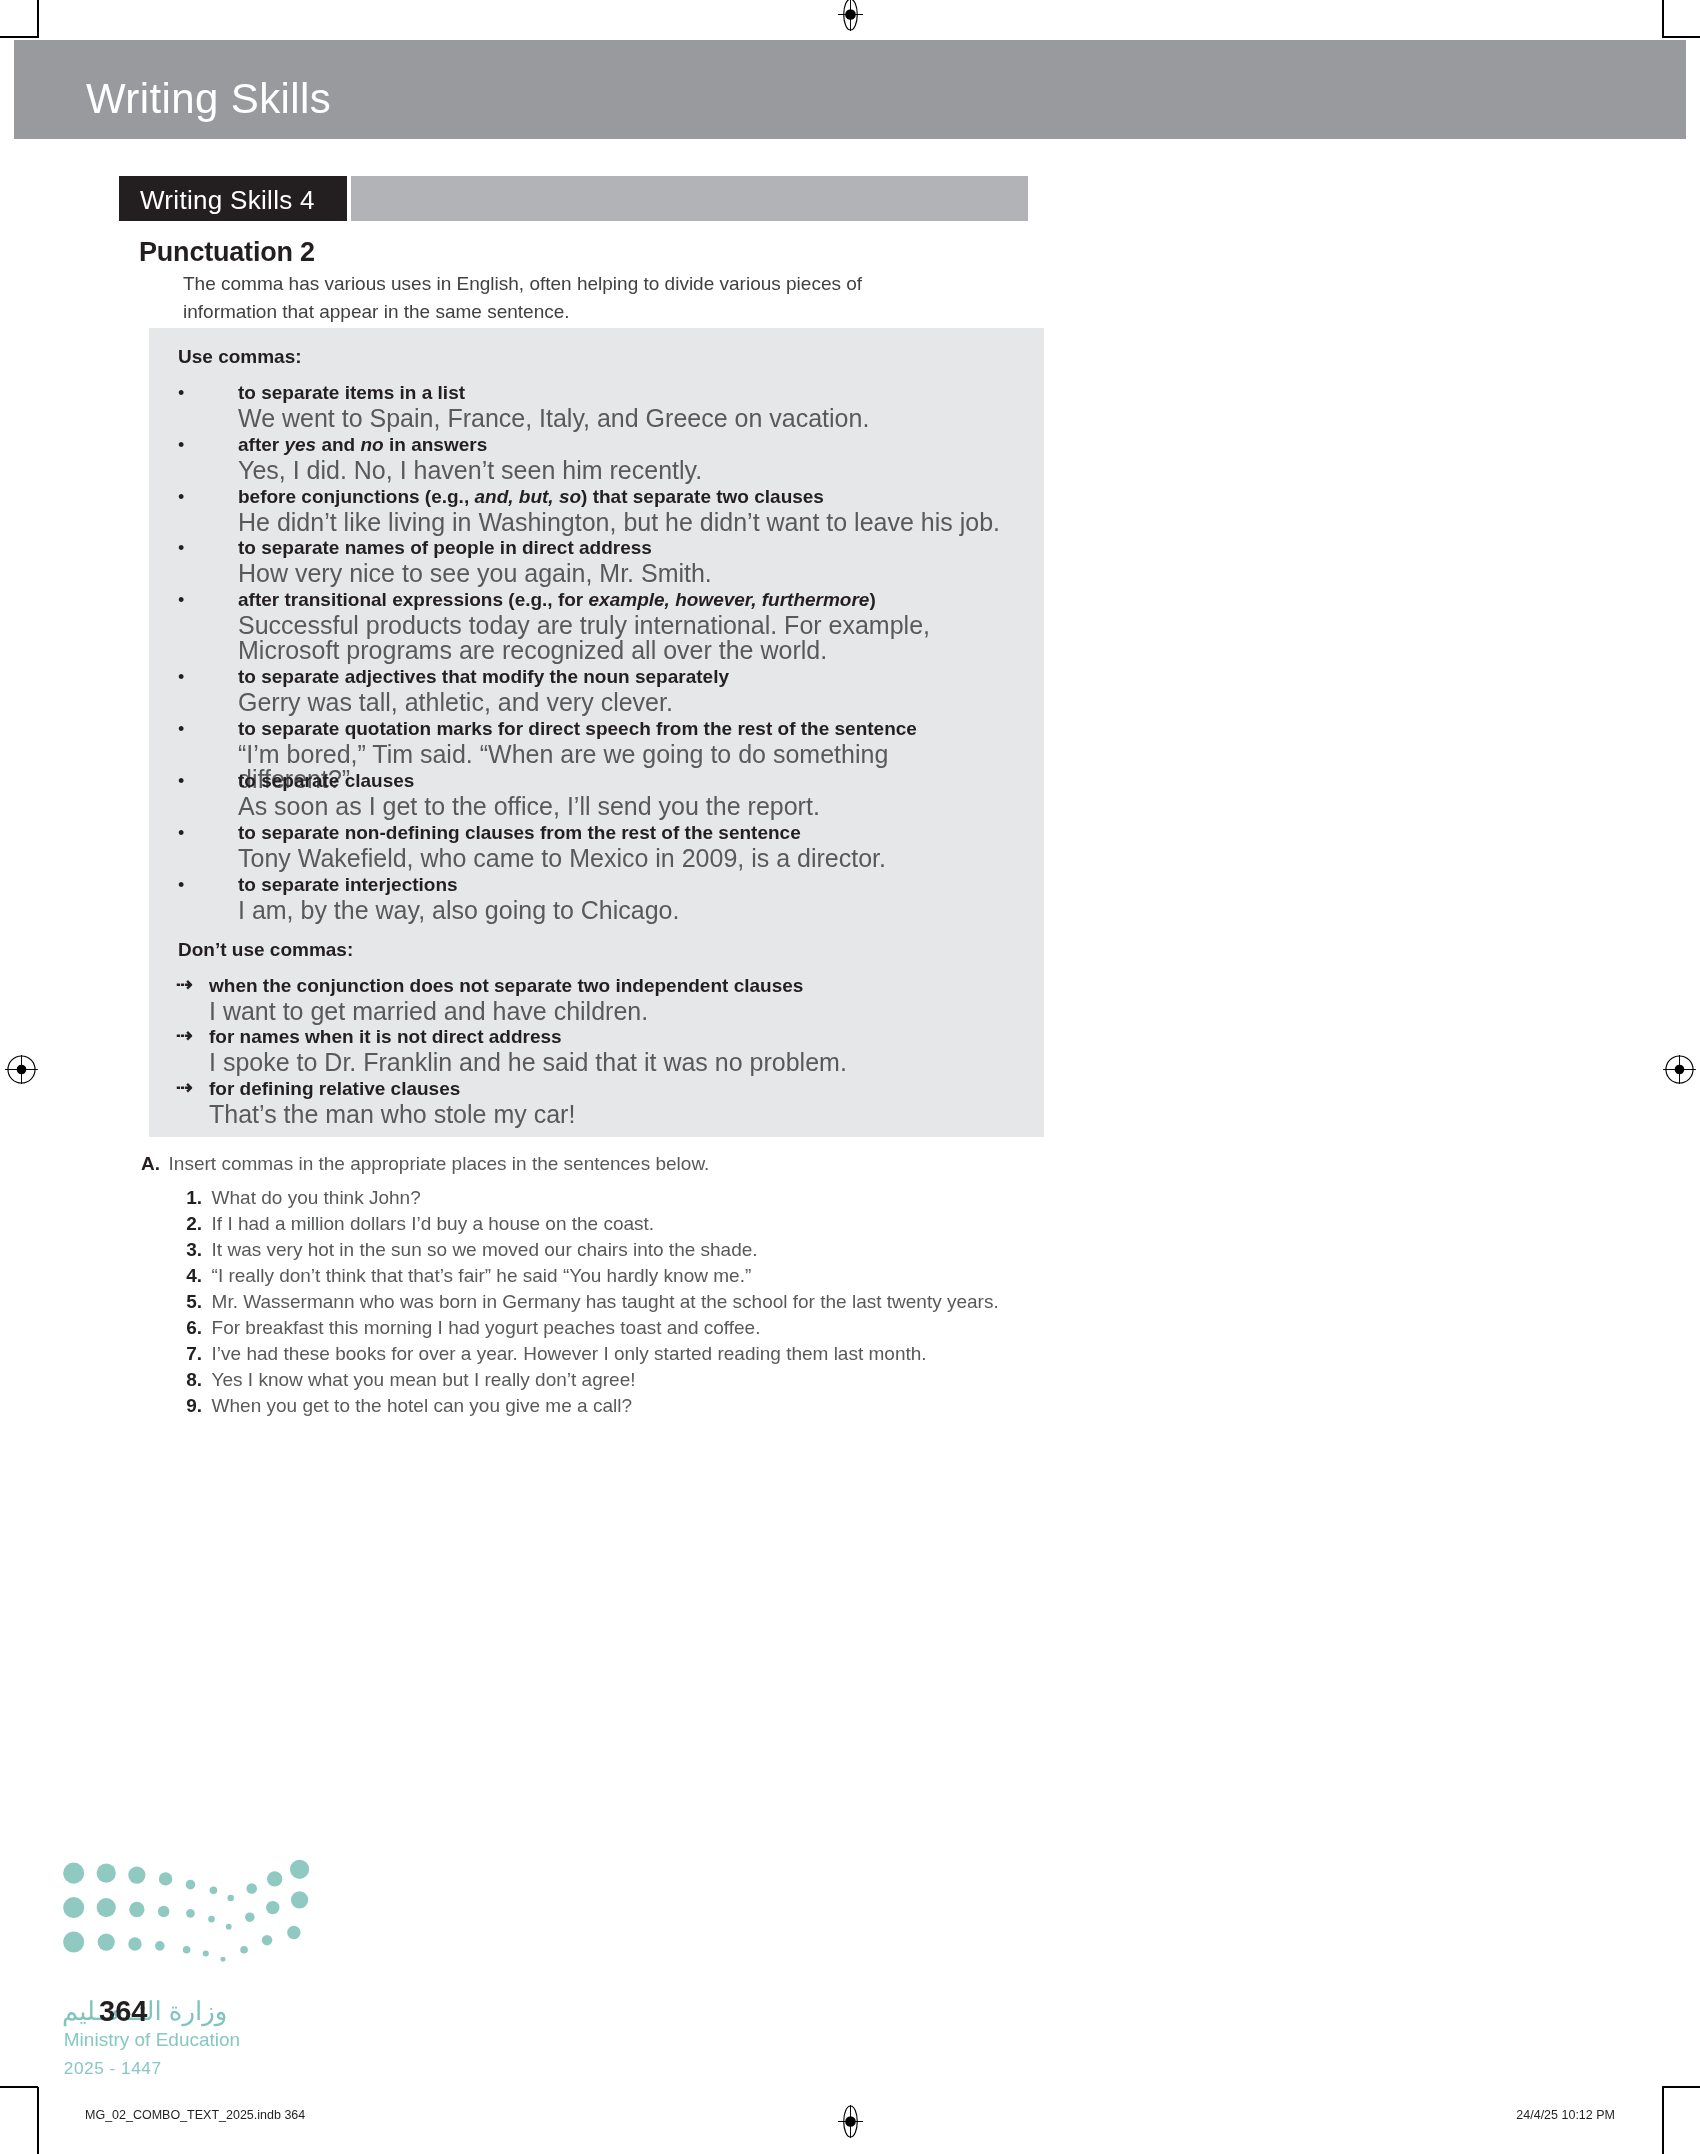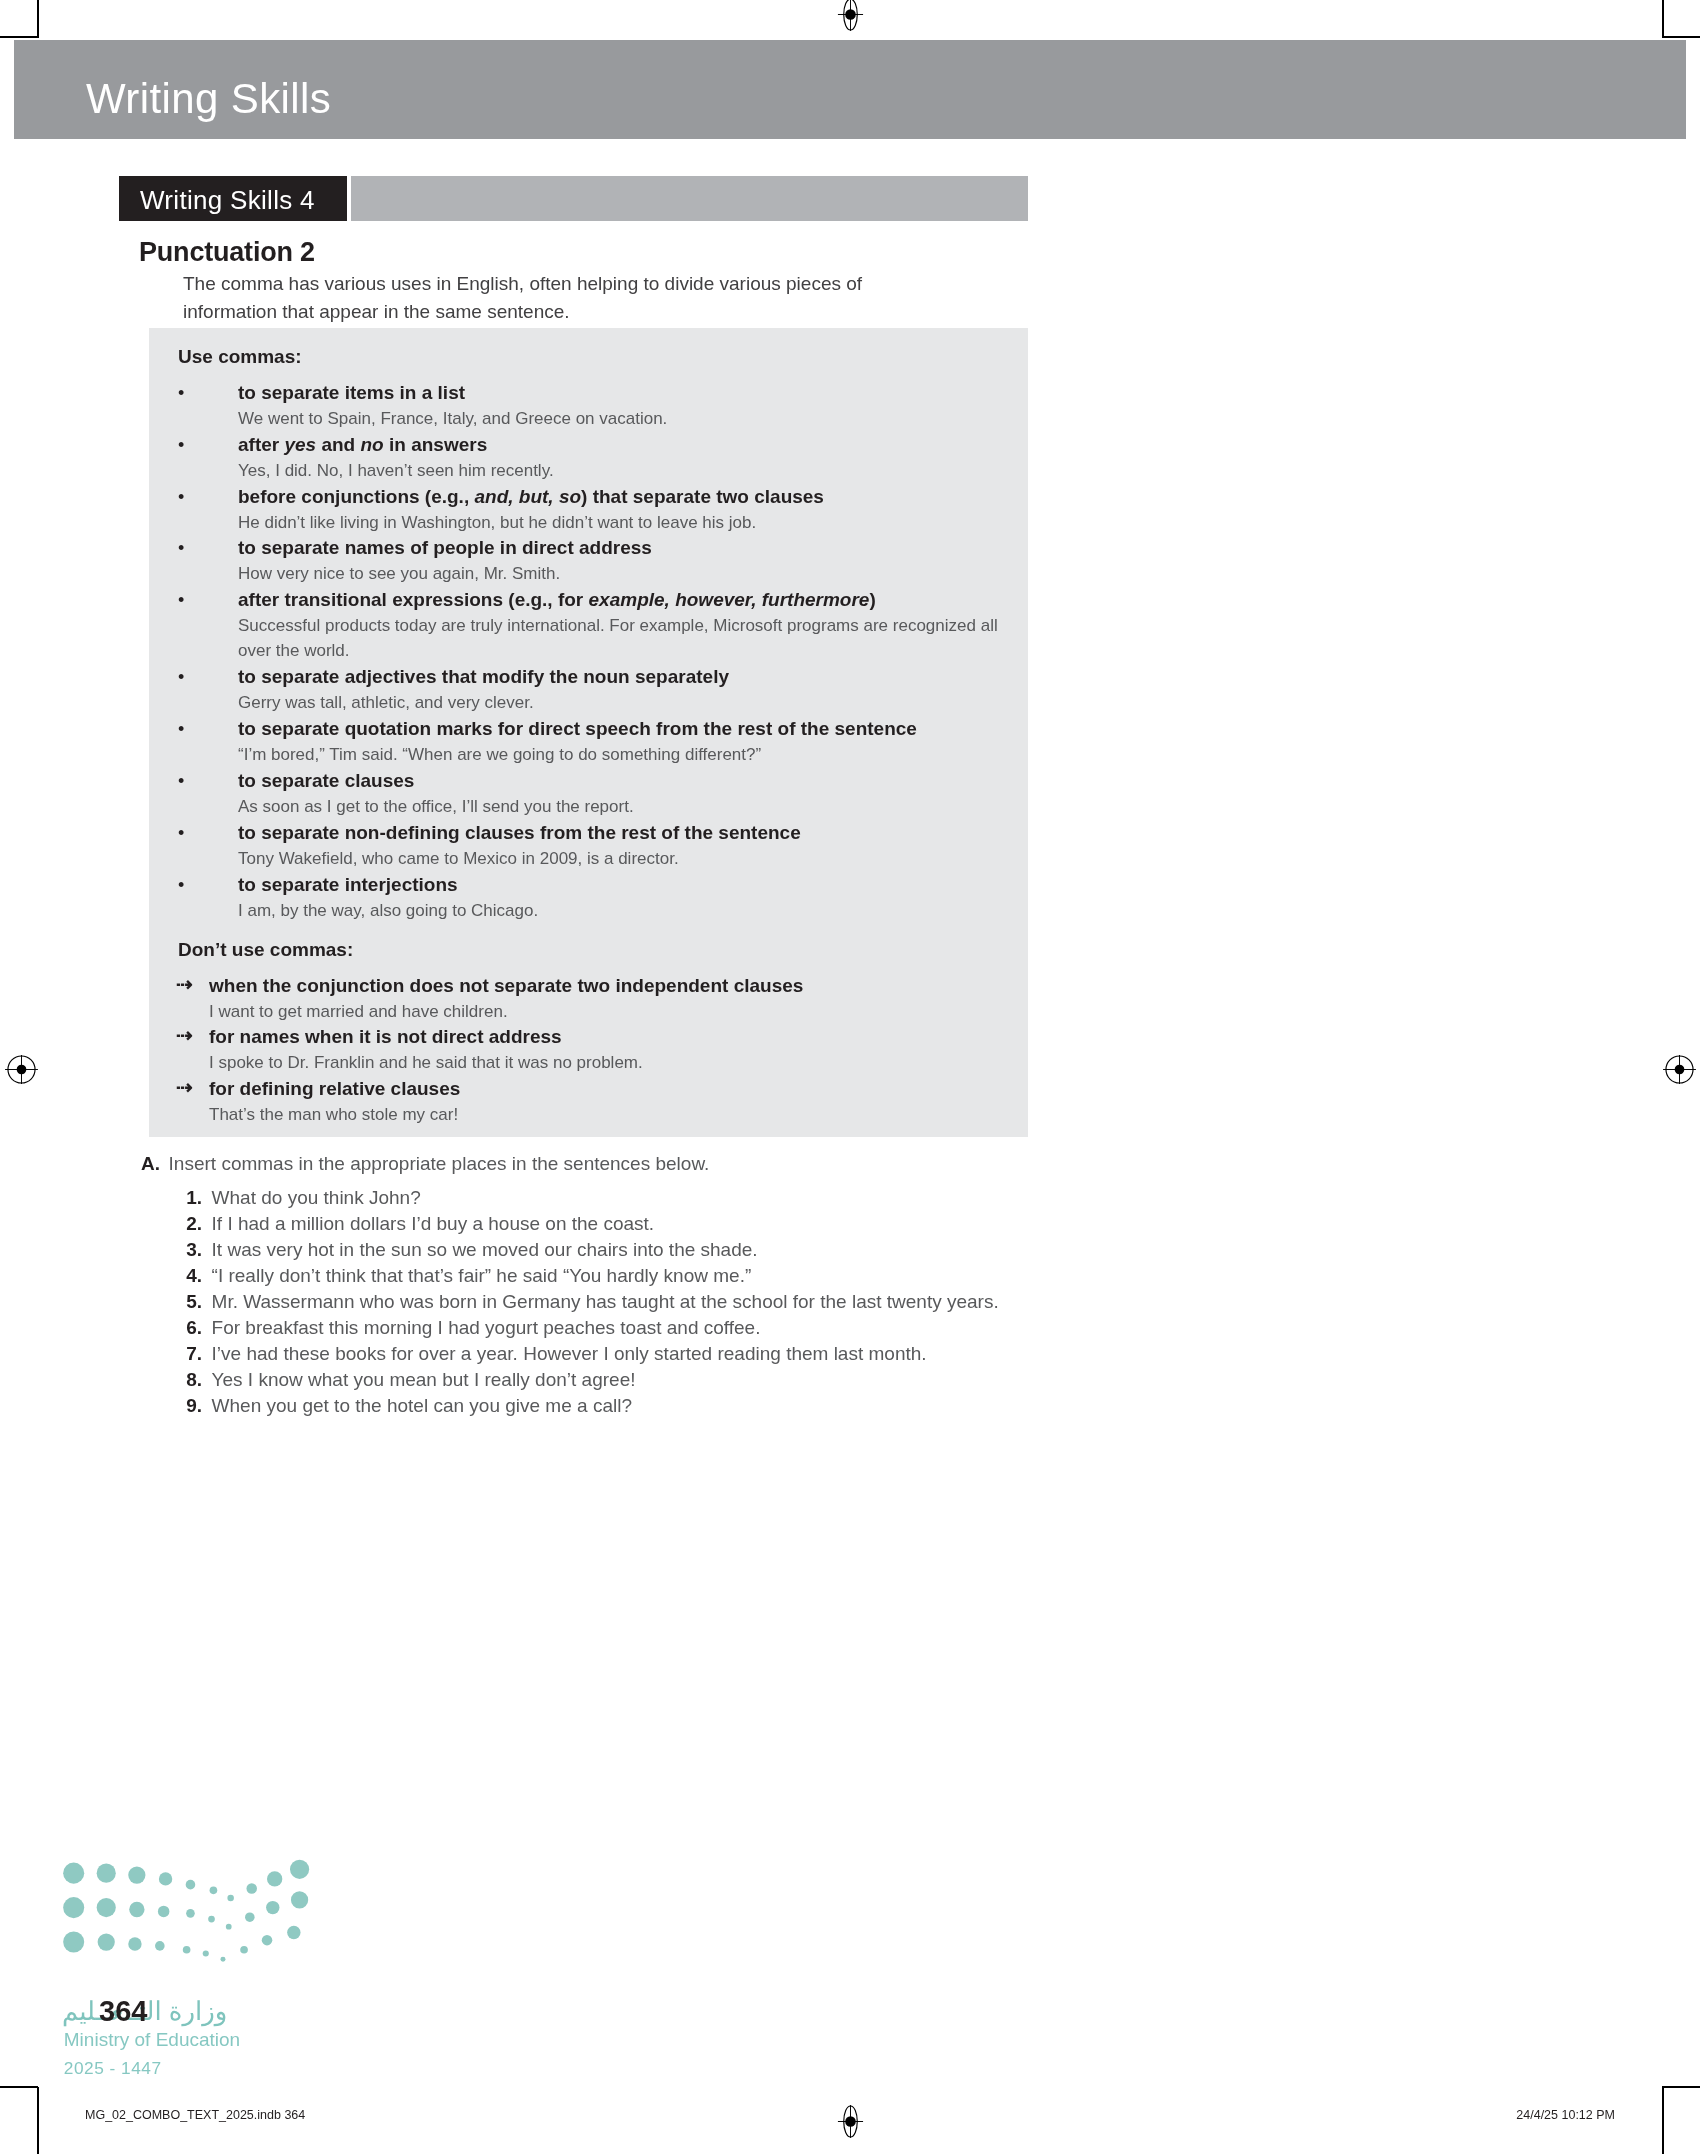--- a/index.html
+++ b/index.html
@@ -97,20 +97,21 @@
   }
 
   
   .grey-box {
     position: absolute;
     left: 149px;
     top: 328px;
     width: 879px;
     height: 809px;
     background: #e6e7e8;
+    padding-left: 16px;
   }
   .box-head {
     position: absolute;
     left: 29px;
     font-size: 19px;
     font-weight: bold;
     color: #231f20;
   }
   .box-head.use   { top: 18px; }
   .box-head.dont  { top: 611px; }
@@ -147,21 +148,21 @@
     color: #231f20;
     line-height: 24px;
     white-space: nowrap;
   }
   .rule.arrow-item .rule-title { left: 31px; }
   .rule .rule-example {
     position: absolute;
     left: 60px;
     top: 25px;
     width: 769px;
-    font-size: 17px;
+    font-size: 25px;
     color: #58595b;
     line-height: 25px;
   }
   .rule.arrow-item .rule-example { left: 31px; }
   .rule .rule-title i { font-style: italic; }
 
   
   .exercise-lead {
     position: absolute;
     left: 141px;

